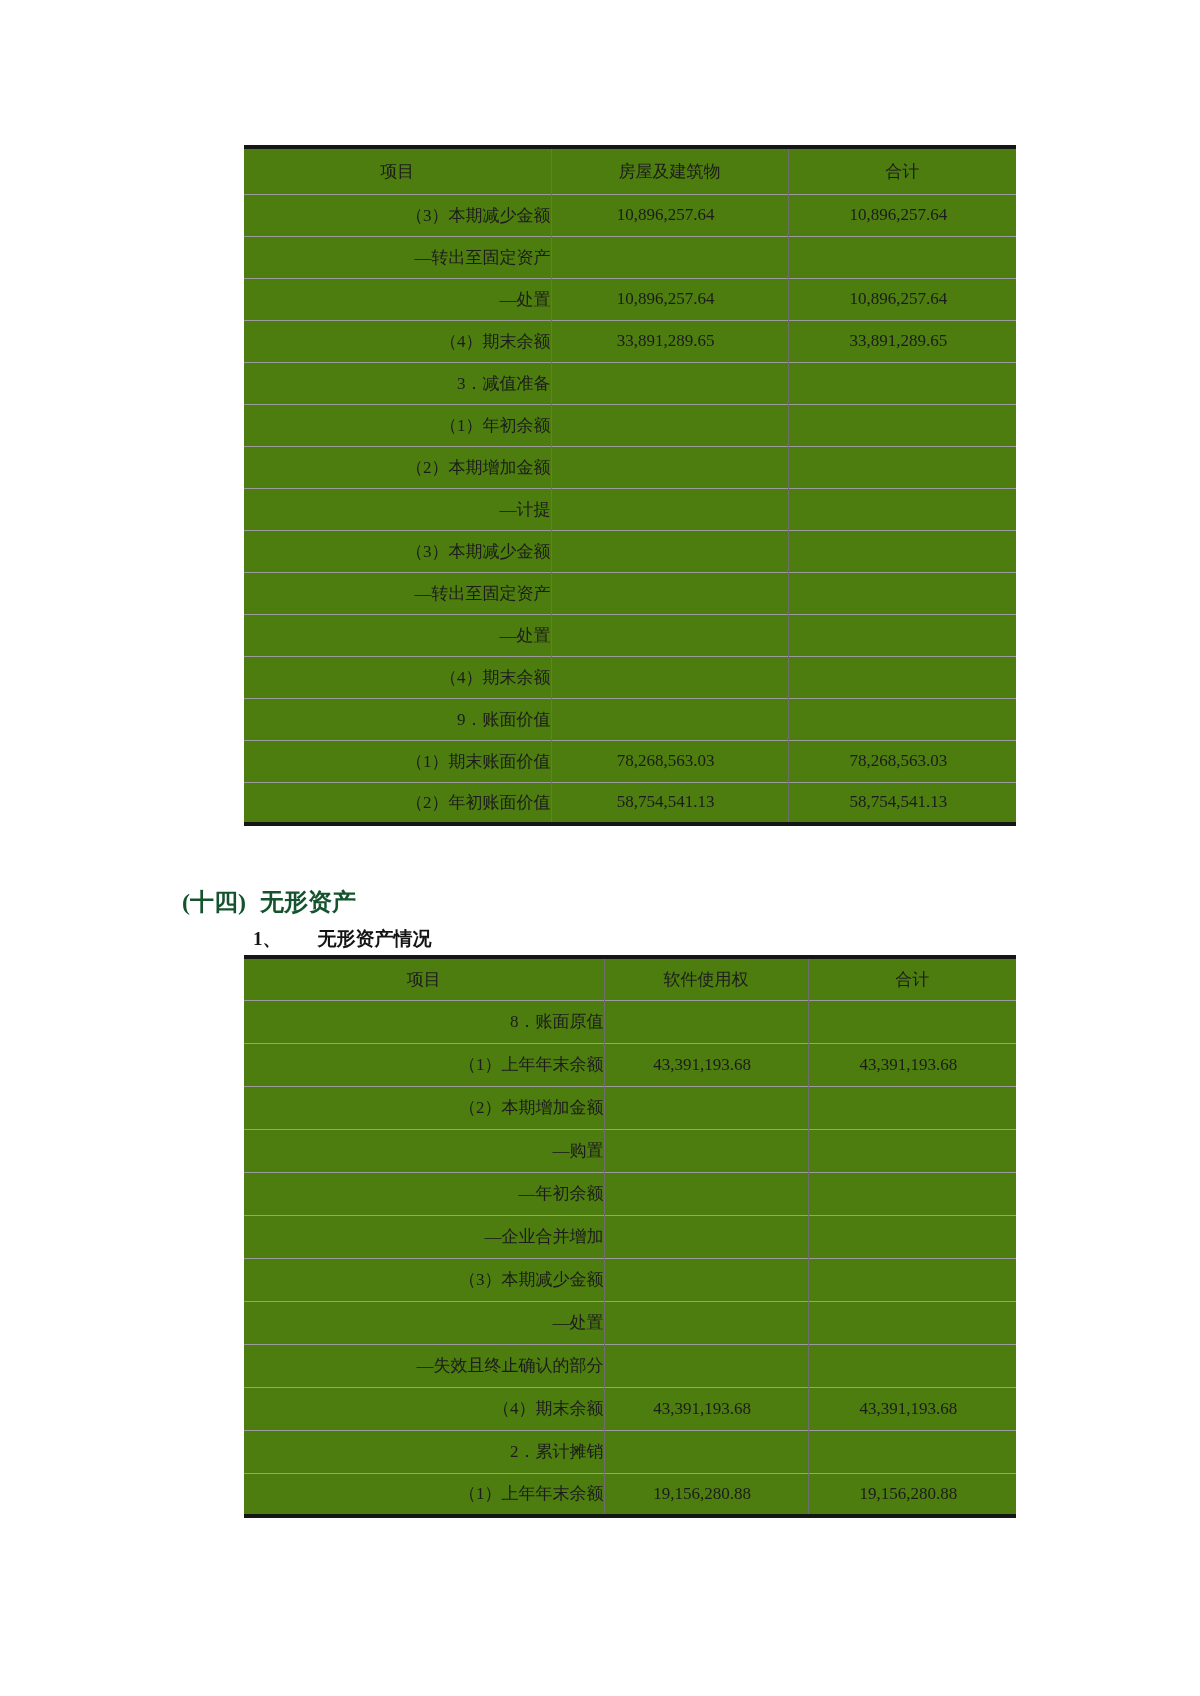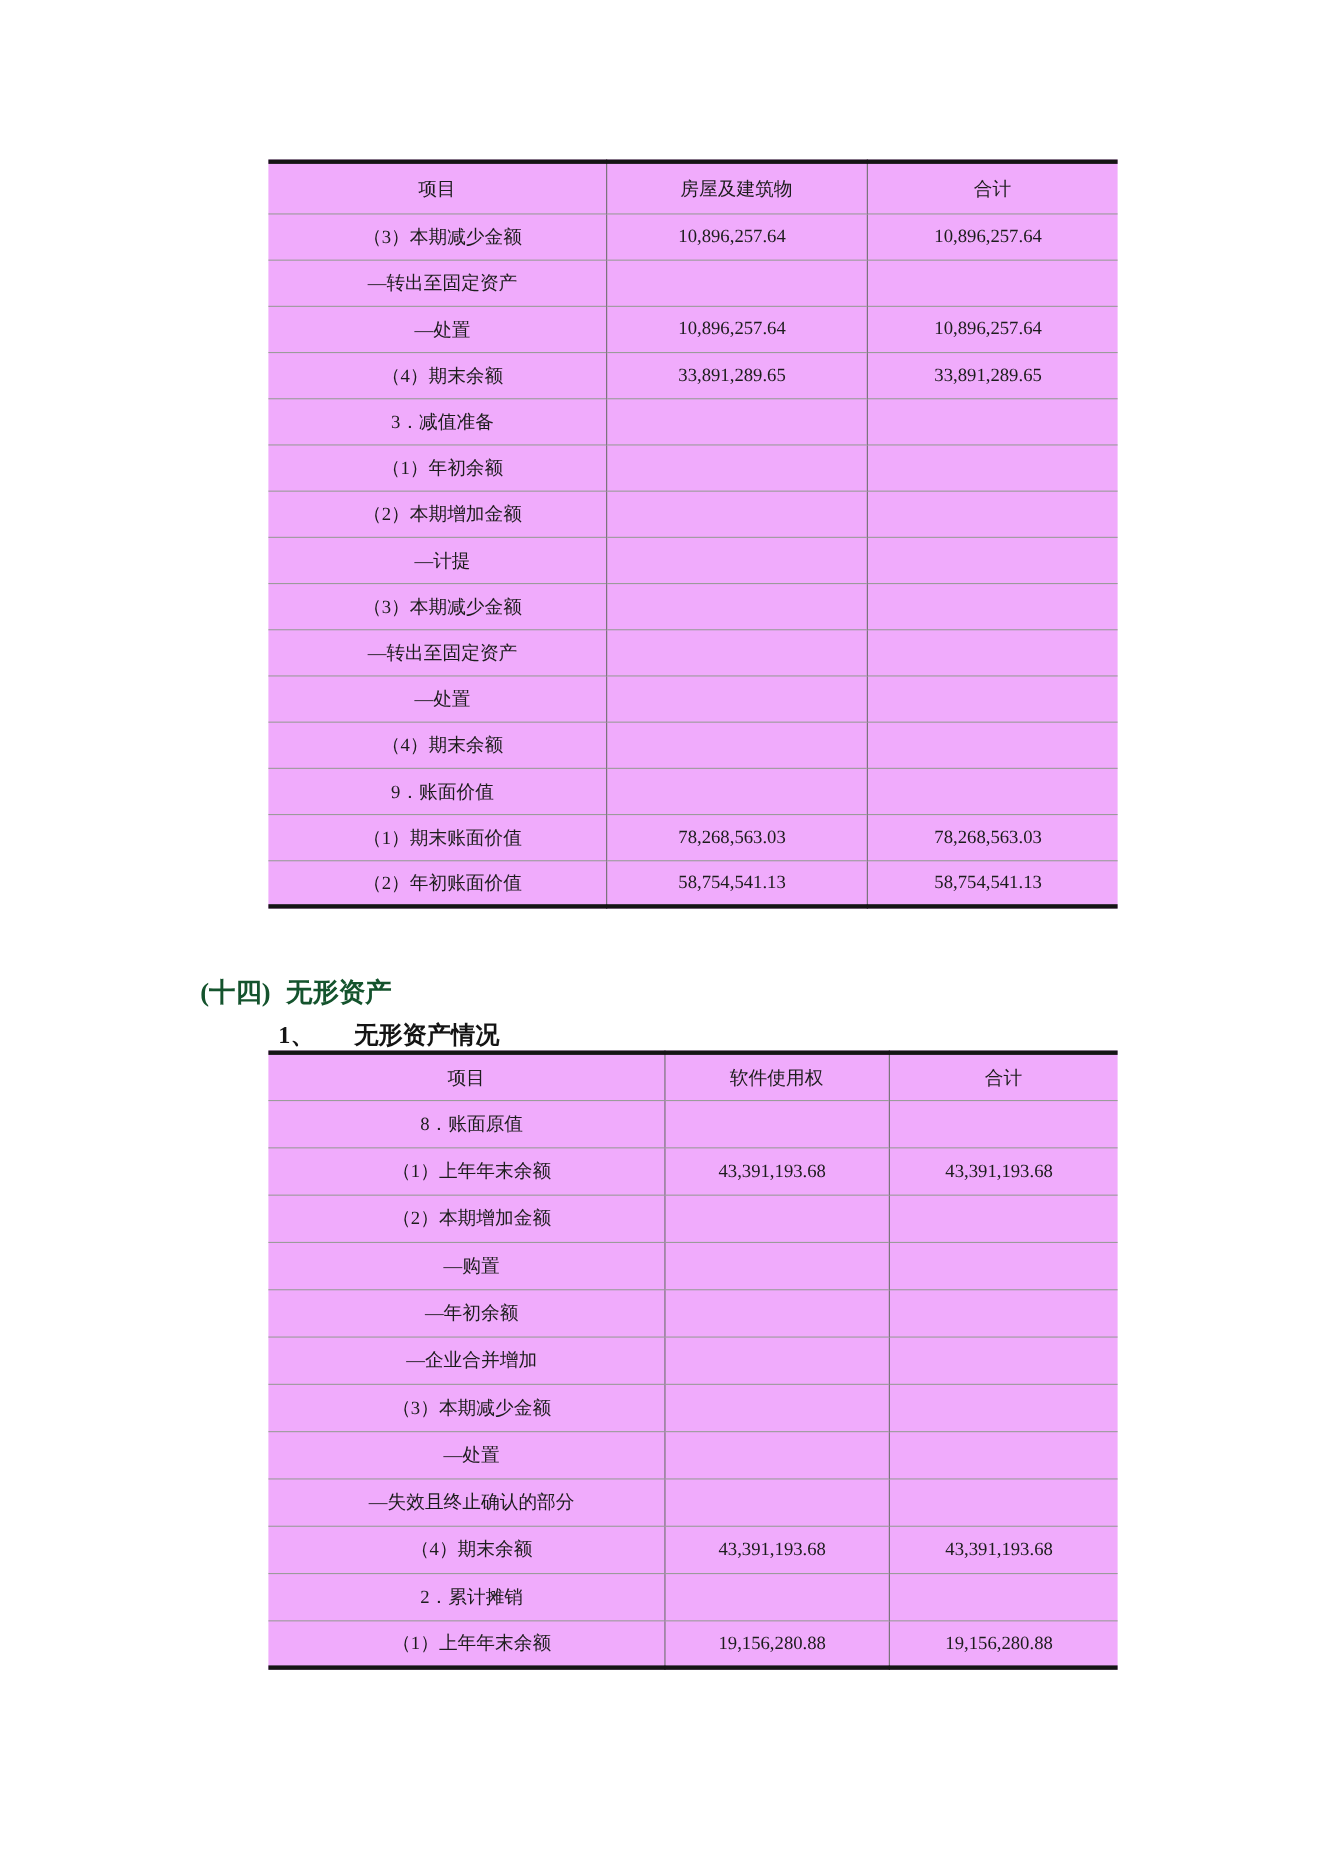--- a/index.html
+++ b/index.html
@@ -11,21 +11,21 @@
     overflow: hidden;
     font-family: "Liberation Serif", "DejaVu Serif", serif;
     color: #1c1c1c;
   }
   table.fin-table {
     position: absolute;
     border-collapse: collapse;
     table-layout: fixed;
     border-top: 4px solid #151515;
     border-bottom: 4px solid #151515;
-    background: #f0abfc;
+    background: #4d7c0f;
   }
   #table1 { top: 145px; left: 244px; width: 772px; }
   #table2 { top: 955px; left: 244px; width: 772px; }
   .fin-table th {
     font-weight: normal;
     font-size: 17px;
     text-align: center;
     vertical-align: middle;
   }
   #table1 th { height: 47px; }
@@ -33,37 +33,37 @@
   .fin-table td {
     font-size: 17px;
     vertical-align: middle;
     overflow: hidden;
     white-space: nowrap;
   }
   #table1 td { height: 42px; }
   #table2 td { height: 43px; }
   .fin-table tbody td { border-top: 1px solid #9b9b9b; }
   .fin-table .col-sep { border-left: 1px solid #6e6e6e; }
-  .fin-table td.item { text-align: center; padding-left: 10px; font-family: Liberation Serif, serif; }
+  .fin-table td.item { text-align: right; padding-left: 10px; font-family: Liberation Serif, serif; }
   .fin-table td.val { text-align: center; padding-right: 8px; }
   .section-heading {
     position: absolute;
     top: 886px;
     left: 182px;
     font-size: 24px;
     font-weight: bold;
     color: #14532d;
     white-space: nowrap;
   }
   .section-heading .num { margin-right: 14px; }
   .subsection-heading {
     position: absolute;
     top: 926px;
     left: 253px;
-    font-size: 22px;
+    font-size: 19px;
     font-weight: bold;
     color: #141414;
     white-space: nowrap;
   }
   .subsection-heading .num { margin-right: 36px; }
 </style>
 </head>
 <body>
 
 <table id="table1" class="fin-table">

